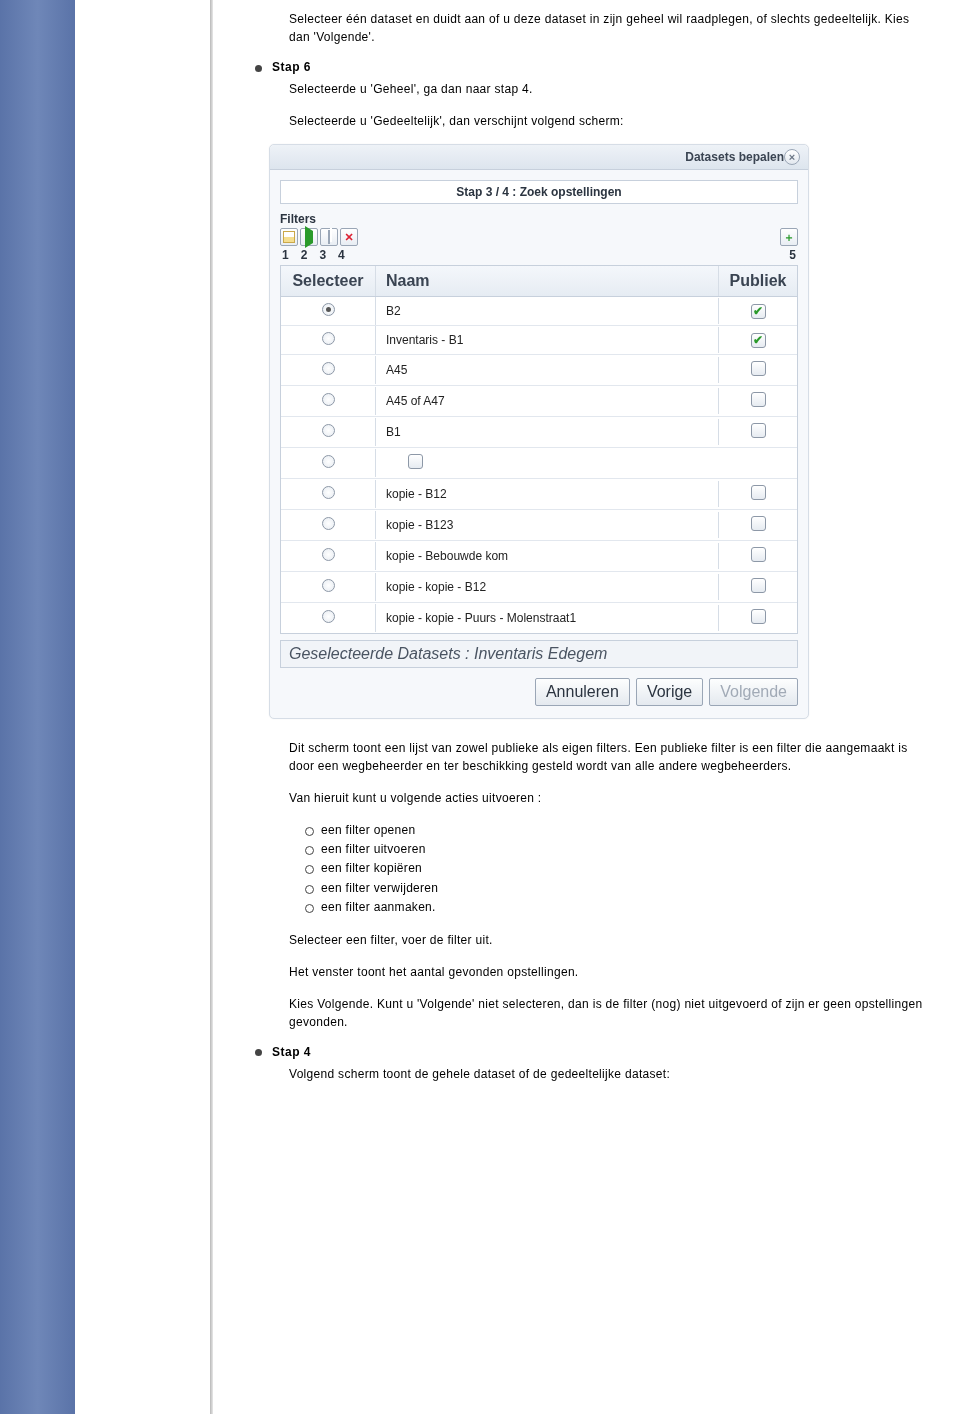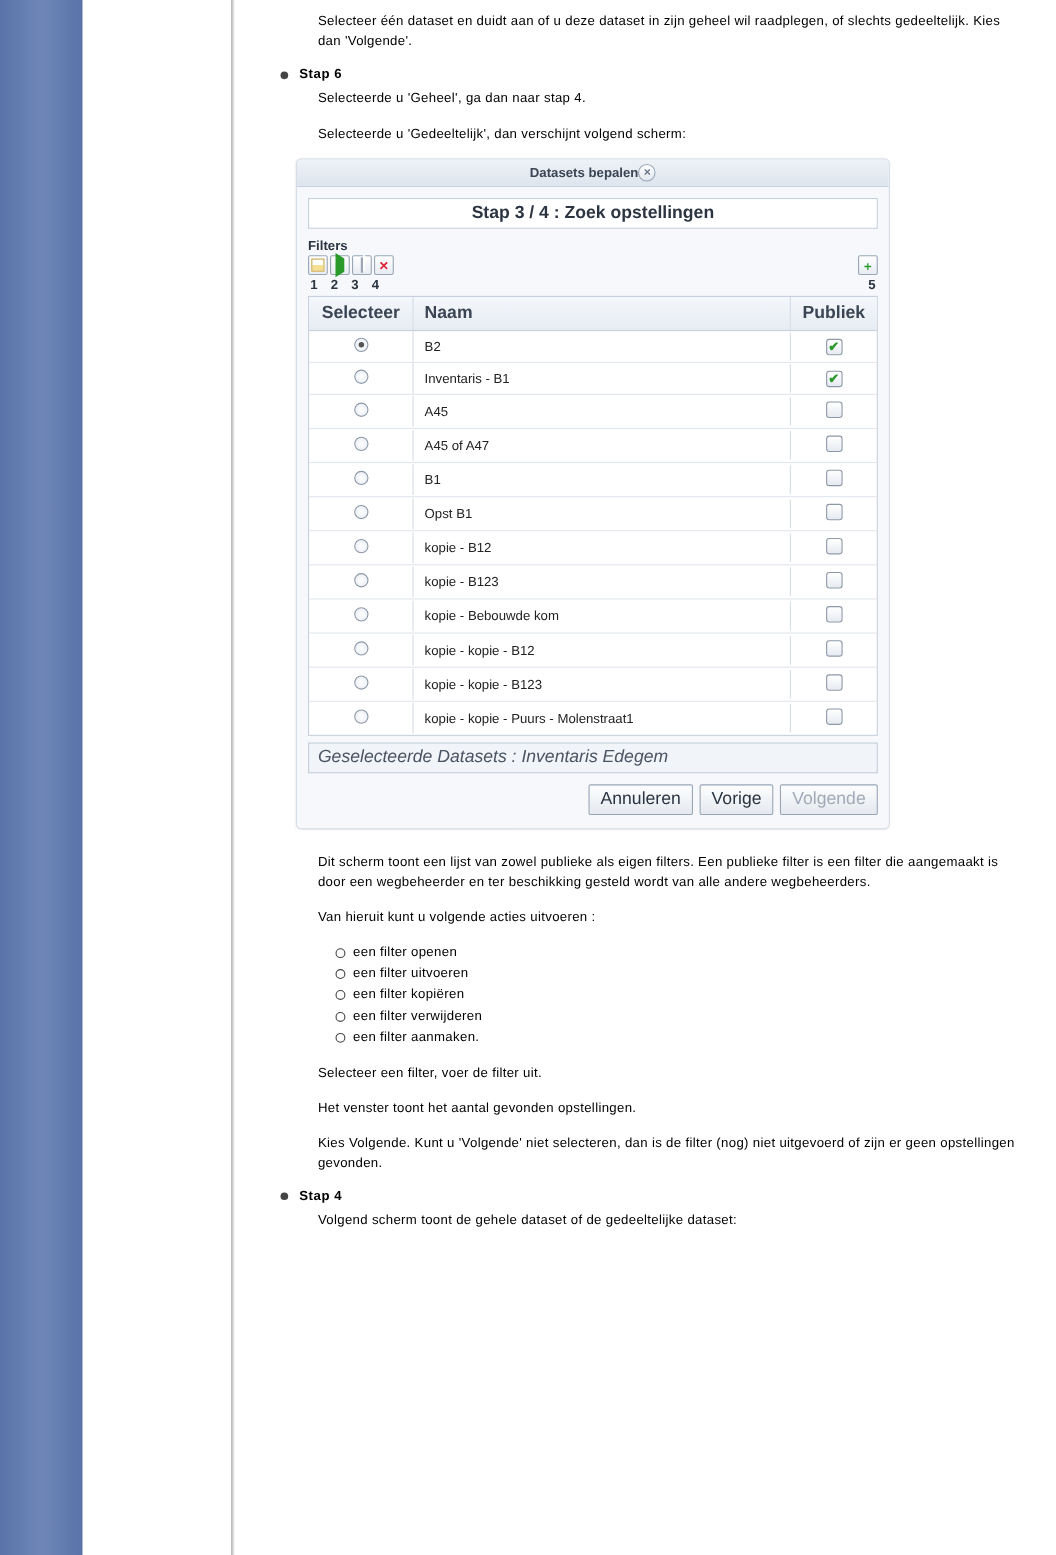--- a/index.html
+++ b/index.html
@@ -78,42 +78,42 @@
     margin: 10px 0 20px -4px;
     width: 540px;
     box-shadow: 0 0 2px rgba(0,0,0,0.06);
   }
   .dialog-title {
     background: linear-gradient(#eef2f7, #dde5ee);
     border-bottom: 1px solid #c7d0dc;
     border-radius: 5px 5px 0 0;
     padding: 4px 8px;
     display: flex;
-    justify-content: center;
+    justify-content: flex-end;
     align-items: center;
     font-weight: bold;
     font-size: 12px;
     color: #3a4452;
   }
   .close-x {
     width: 16px; height: 16px; border-radius: 50%;
     border: 1px solid #9aa6b6;
     background: linear-gradient(#fff,#e2e8ef);
     color: #6b7685;
     font-size: 11px; line-height: 14px; text-align: center;
     cursor: pointer;
   }
   .step-banner {
     margin: 10px 10px 8px 10px;
     border: 1px solid #c7d0dc;
     background: #fff;
     text-align: center;
     padding: 4px;
     font-weight: bold;
-    font-size: 16px;
+    font-size: 12px;
     color: #2b3440;
   }
   .filters-block {
     padding: 0 10px;
   }
   .filters-label {
     font-weight: bold;
     font-size: 12px;
     color: #2b3440;
     margin-bottom: 2px;
@@ -299,46 +299,40 @@
               <div class="col-name">A45 of A47</div>
               <div class="col-pub"><span class="chk"></span></div>
             </div>
             <div class="grid-row">
               <div class="col-sel"><span class="radio"></span></div>
               <div class="col-name">B1</div>
               <div class="col-pub"><span class="chk"></span></div>
             </div>
             <div class="grid-row">
               <div class="col-sel"><span class="radio"></span></div>
-              <div class="col-name">Opst B1</div>
               <div class="col-pub"><span class="chk"></span></div>
             </div>
             <div class="grid-row">
               <div class="col-sel"><span class="radio"></span></div>
               <div class="col-name">kopie - B12</div>
               <div class="col-pub"><span class="chk"></span></div>
             </div>
             <div class="grid-row">
               <div class="col-sel"><span class="radio"></span></div>
               <div class="col-name">kopie - B123</div>
               <div class="col-pub"><span class="chk"></span></div>
             </div>
             <div class="grid-row">
               <div class="col-sel"><span class="radio"></span></div>
               <div class="col-name">kopie - Bebouwde kom</div>
               <div class="col-pub"><span class="chk"></span></div>
             </div>
             <div class="grid-row">
               <div class="col-sel"><span class="radio"></span></div>
               <div class="col-name">kopie - kopie - B12</div>
-              <div class="col-pub"><span class="chk"></span></div>
-            </div>
-            <div class="grid-row">
-              <div class="col-sel"><span class="radio"></span></div>
-              <div class="col-name">kopie - kopie - B123</div>
               <div class="col-pub"><span class="chk"></span></div>
             </div>
             <div class="grid-row">
               <div class="col-sel"><span class="radio"></span></div>
               <div class="col-name">kopie - kopie - Puurs - Molenstraat1</div>
               <div class="col-pub"><span class="chk"></span></div>
             </div>
           </div>
       </div>
 

